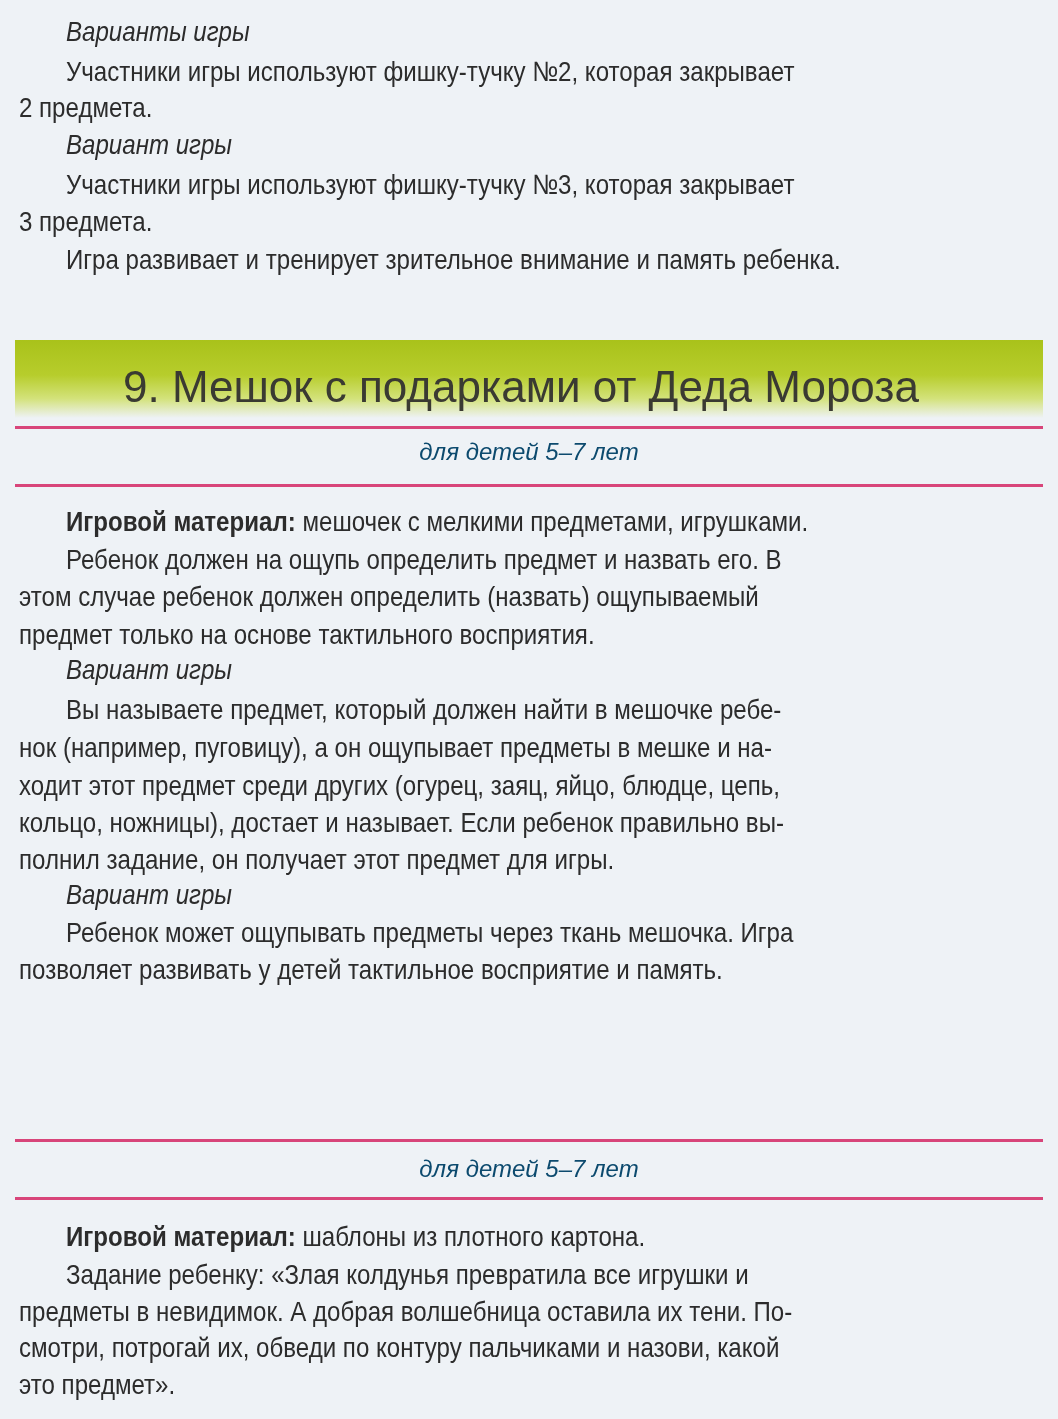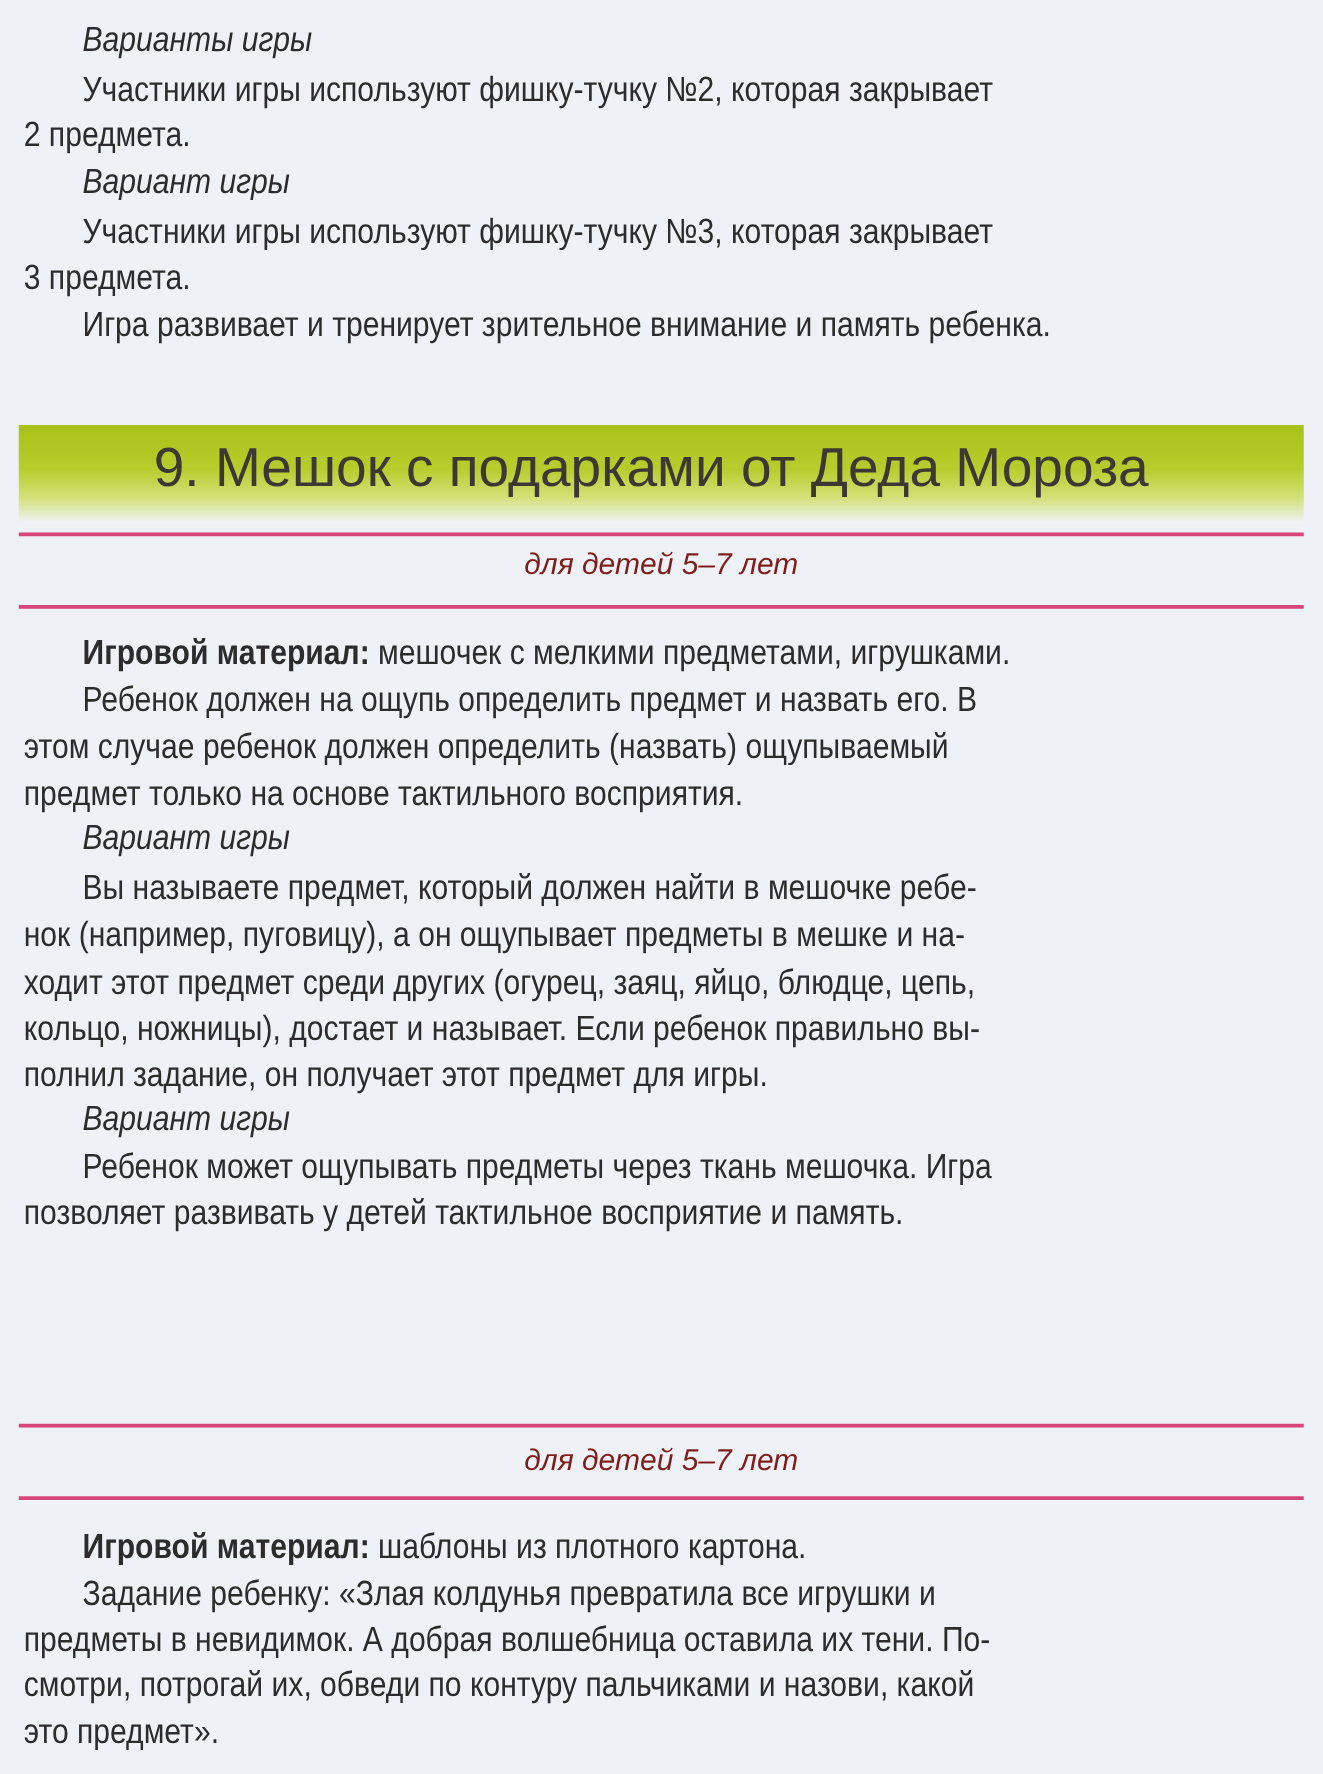--- a/index.html
+++ b/index.html
@@ -20,27 +20,27 @@
   }
   .indent { left: 66px; }
   .italic { font-style: italic; }
   .bold { font-weight: bold; }
   .band {
     position: absolute; left: 15px; width: 1028px;
     background: linear-gradient(to bottom, #a9c21a 0%, #b7cd2c 45%, #d3e27a 75%, rgba(238,242,246,0) 100%);
   }
   .band-title {
     position: absolute; left: 0; right: 16px; text-align: center;
-    font-size: 44px; color: #3a3a32; white-space: nowrap;
+    font-size: 44px; color: #3a3a32; white-space: nowrap; margin-top: 12px;
   }
   .band-title .small { font-size: 24px; }
   .rule { position: absolute; left: 15px; width: 1028px; height: 3px; background: #d8457a; }
   .age {
     position: absolute; left: 0; right: 0; text-align: center;
-    color: #7f1d1d; font-style: italic; font-size: 24px;
+    color: #0c4a6e; font-style: italic; font-size: 24px;
   }
 </style>
 </head>
 <body>
 
 <div class="page">
 
   <div class="line indent italic" style="top:13px">Варианты игры</div>
   <div class="line indent" style="top:53px">Участники игры используют фишку-тучку №2, которая закрывает</div>
   <div class="line" style="top:89px">2 предмета.</div>

